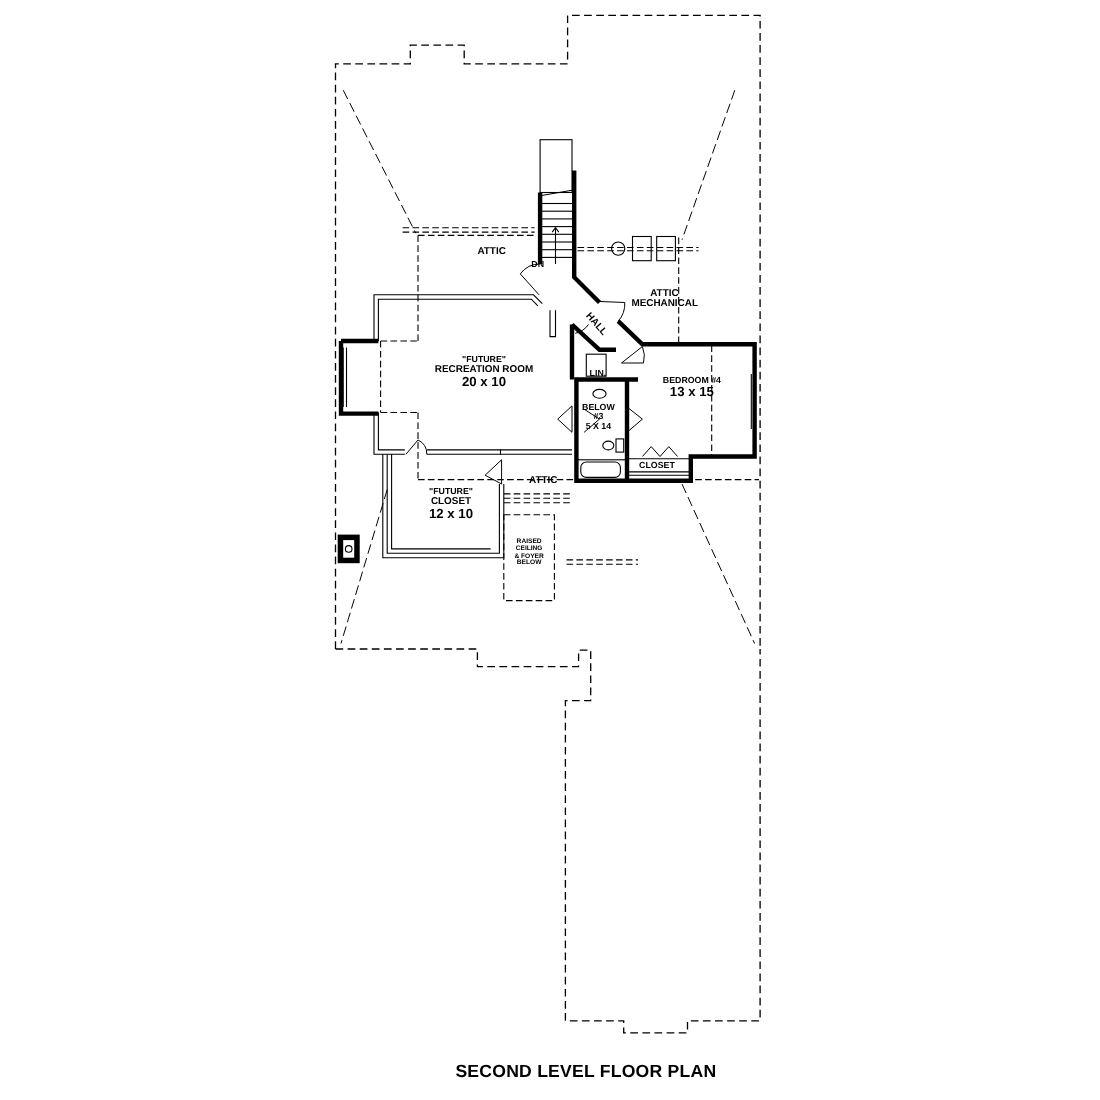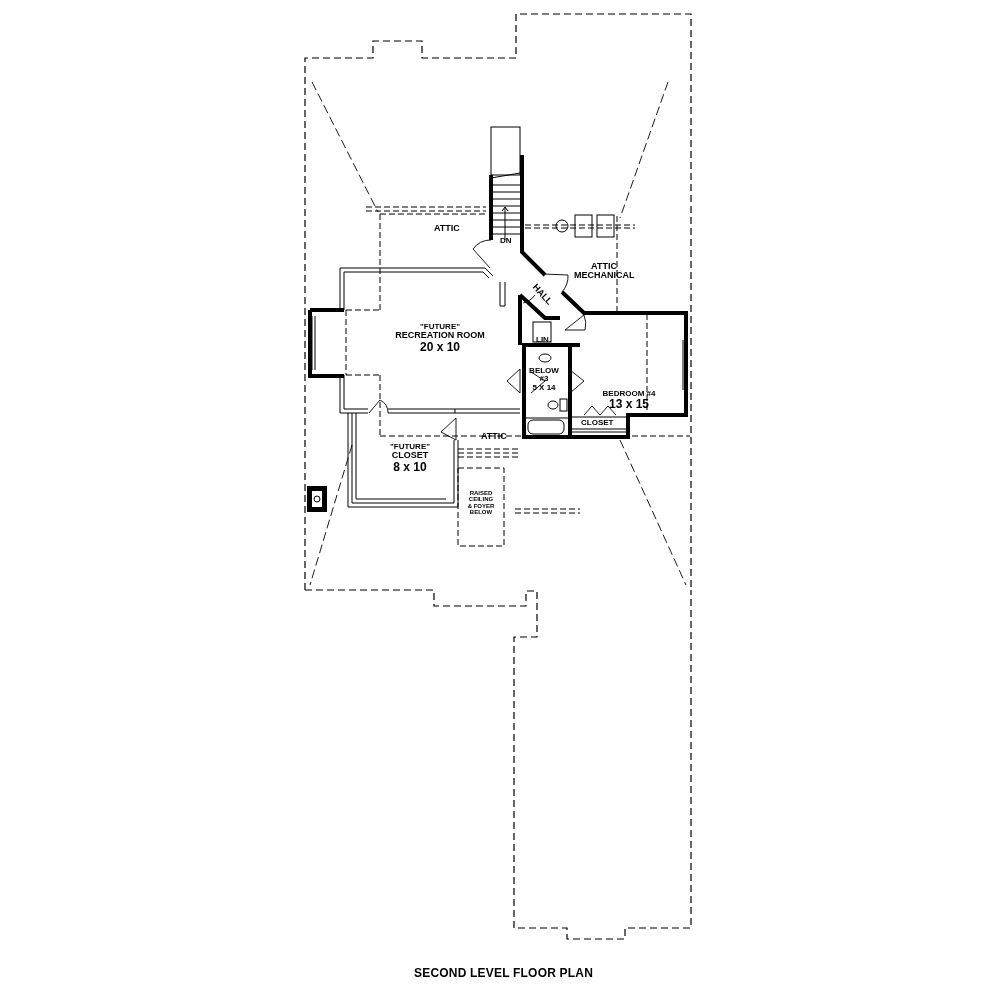--- a/index.html
+++ b/index.html
@@ -5,21 +5,21 @@
   html, body { margin: 0; padding: 0; background: #ffffff; }
   body { width: 1000px; height: 1000px; position: relative; overflow: hidden;
          font-family: "Liberation Sans", sans-serif; color: #000; }
   svg#plan { position: absolute; left: 0; top: 0; }
   .lbl { position: absolute; font-family: "Liberation Sans", sans-serif; font-weight: bold;
          text-align: center; line-height: 1.05; white-space: nowrap; color: #000; }
   .sm { font-size: 8px; }
   .md { font-size: 9px; }
   .dim { font-size: 12px; }
   .xs { font-size: 6px; }
-  #title { position: absolute; left: 414px; top: 966px; font-size: 12px; font-weight: bold;
+  #title { position: absolute; left: 414px; top: 966px; font-size: 16px; font-weight: bold;
            letter-spacing: 0.2px; font-family: "Liberation Sans", sans-serif; }
 </style>
 </head>
 <body>
 
 <svg id="plan" width="1000" height="1000" viewBox="0 0 1000 1000">
 
   <g fill="none" stroke="#000" stroke-width="1.2" stroke-dasharray="7,4">
     <polyline points="305,590 305,58 373,58 373,41 422,41 422,58 516,58 516,14 691,14 691,590"></polyline>
     <polyline points="305,590 434,590 434,606 526,606 526,591 537,591 537,637 514,637 514,928 567,928 567,939 625,939 625,928 691,928 691,590"></polyline>
@@ -144,52 +144,52 @@
     <rect x="597" y="215" width="17" height="22"></rect>
   </g>
   <g>
     <rect x="307" y="486" width="20" height="26" fill="#000"></rect>
     <rect x="312" y="491" width="10" height="16" fill="#fff"></rect>
     <circle cx="317" cy="499" r="3" fill="none" stroke="#000" stroke-width="1"></circle>
   </g>
 </svg>
 
 <div class="lbl md" style="left:434px;top:224px;">ATTIC</div>
-<div class="lbl sm" style="left:500px;top:237px;">DN</div>
+<div class="lbl sm" style="left:483px;top:237px;">DN</div>
 <div class="lbl md" style="left:574px;top:262px;width:60px;">
   <div>ATTIC</div>
   <div>MECHANICAL</div>
 </div>
 <div class="lbl md" style="left:530px;top:290px;transform:rotate(48deg);">HALL</div>
 <div class="lbl sm" style="left:536px;top:336px;">LIN.</div>
 
 <div class="lbl" style="left:390px;top:323px;width:100px;">
   <div class="sm">"FUTURE"</div>
   <div class="md">RECREATION ROOM</div>
   <div class="dim">20 x 10</div>
 </div>
 
-<div class="lbl" style="left:594px;top:342px;width:70px;margin-top:48px;">
+<div class="lbl" style="left:594px;top:342px;width:70px;">
   <div class="sm">BEDROOM #4</div>
   <div class="dim">13 x 15</div>
 </div>
 
 <div class="lbl sm" style="left:528px;top:367px;width:32px;">
   <div>BELOW</div>
   <div>#3</div>
   <div>5 X 14</div>
 </div>
 
 <div class="lbl sm" style="left:581px;top:419px;">CLOSET</div>
 <div class="lbl md" style="left:481px;top:432px;">ATTIC</div>
 
 <div class="lbl" style="left:380px;top:443px;width:60px;">
   <div class="sm">"FUTURE"</div>
   <div class="md">CLOSET</div>
-  <div class="dim">8 x 10</div>
+  <div class="dim">12 x 10</div>
 </div>
 
 <div class="lbl xs" style="left:463px;top:490px;width:36px;">
   <div>RAISED</div>
   <div>CEILING</div>
   <div>&amp; FOYER</div>
   <div>BELOW</div>
 </div>
 
 <div id="title">SECOND LEVEL FLOOR PLAN</div>

